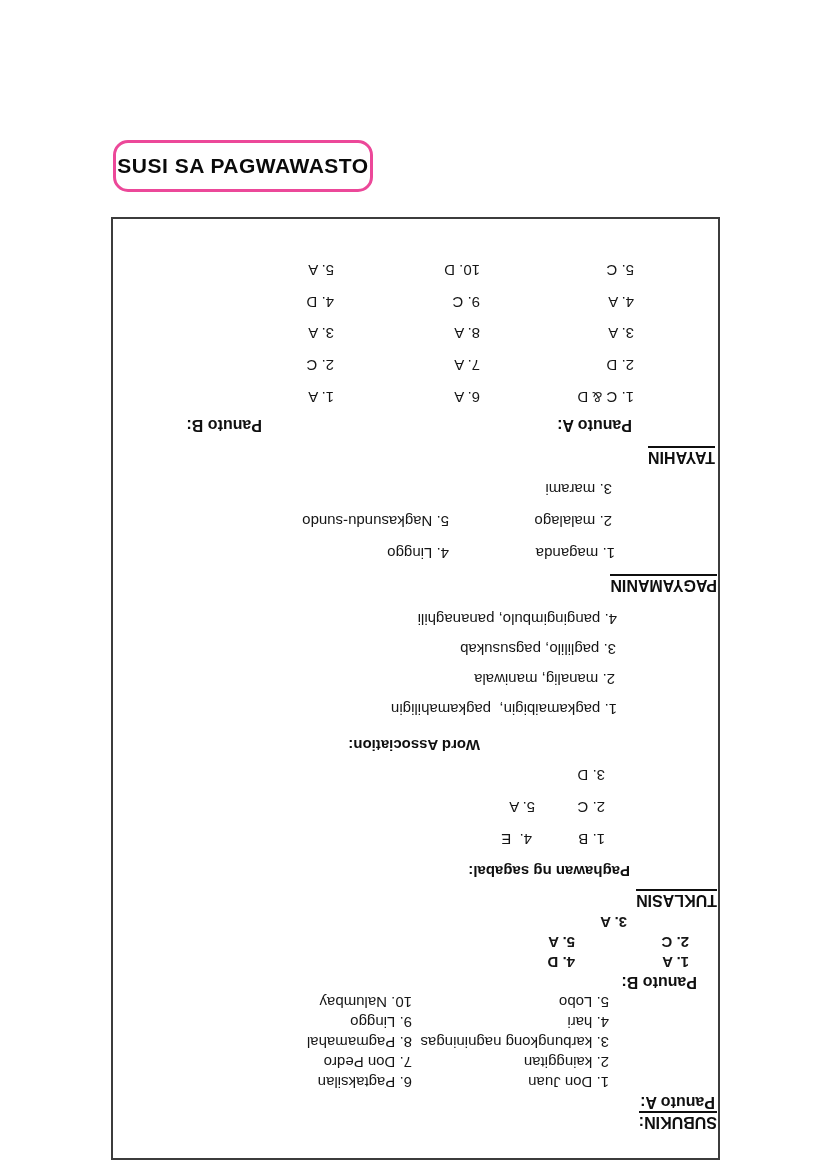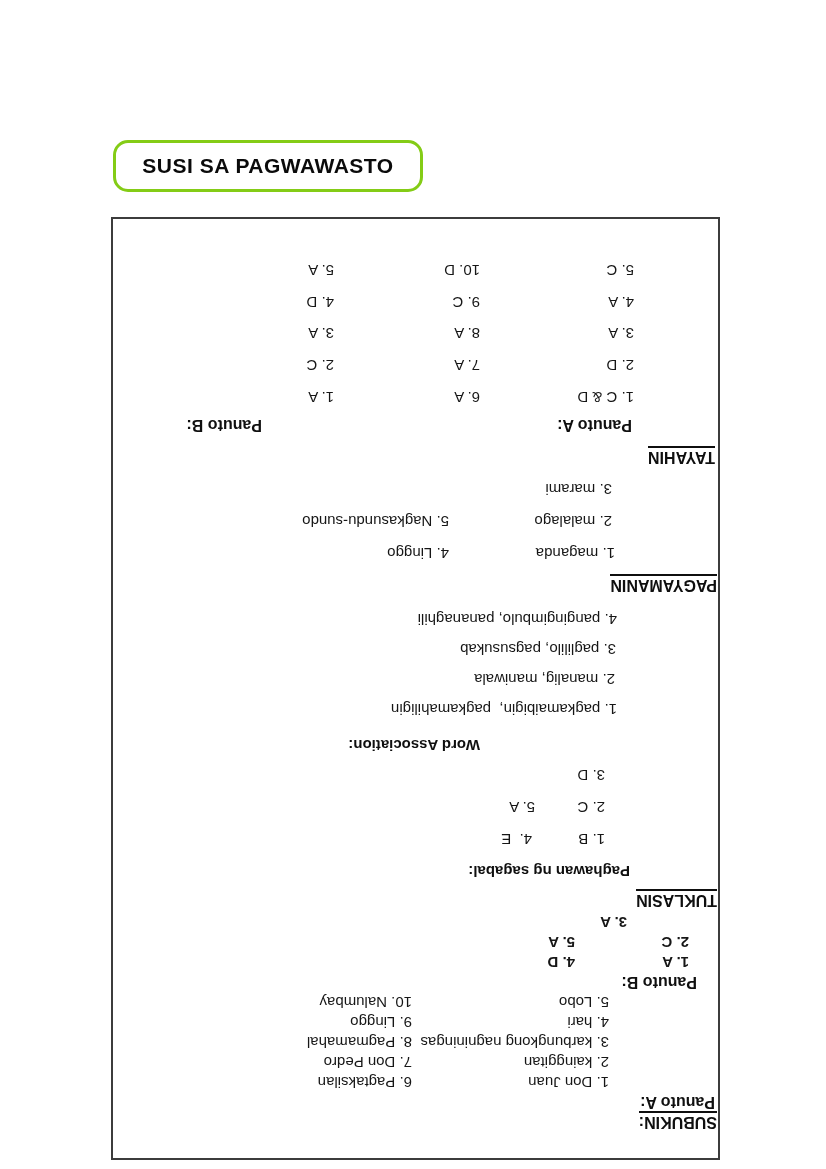--- a/index.html
+++ b/index.html
@@ -7,22 +7,22 @@
   .page {
     position:relative;
     width:826px; height:1169px;
     background:#ffffff;
     font-family:"Liberation Sans", sans-serif;
     color:#111;
     overflow:hidden;
   }
   .title-box {
     position:absolute; left:113px; top:140px;
-    width:310px; height:52px;
-    border:3px solid #84cc16;
+    width:260px; height:52px;
+    border:3px solid #ec4899;
     border-radius:15px;
     display:flex; align-items:center; justify-content:center;
     background:#fff;
   }
   .title-box .title-text {
     font-size:21px; font-weight:bold; letter-spacing:0.5px;
     white-space:pre; color:#0a0a0a;
   }
   .key-box {
     position:absolute; left:111px; top:217px;

